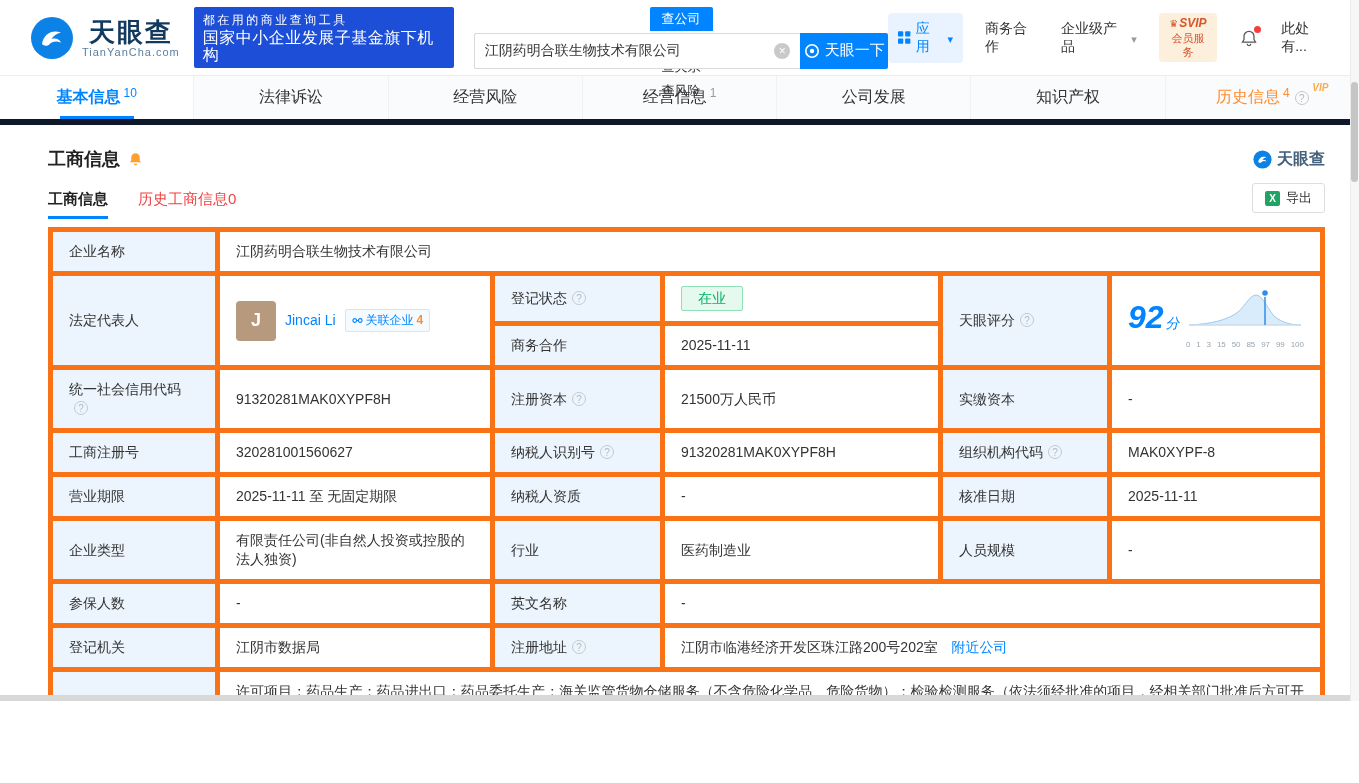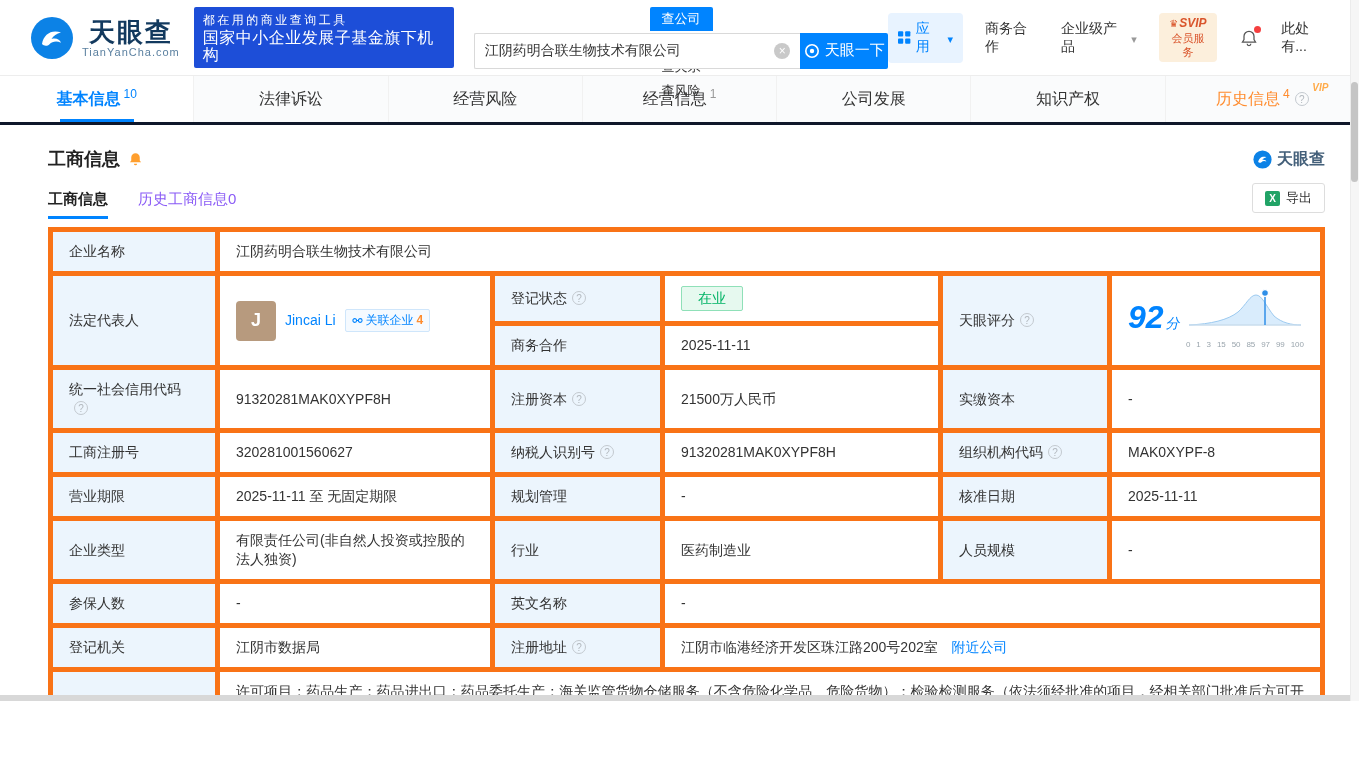--- a/index.html
+++ b/index.html
@@ -35,21 +35,21 @@
   .caret.gray { color:#999; margin-left:3px; }
   .hlink { color:#333; cursor:pointer; display:flex; align-items:center; }
   .svip { background:#fcefdc; border-radius:4px; padding:3px 8px; text-align:center; cursor:pointer; line-height:14px; }
   .svip .s1 { color:#d9542b; font-weight:bold; font-style:italic; font-size:12px; }
   .svip .s1::before { content:"♛"; font-style:normal; font-size:10px; margin-right:1px; }
   .svip .s2 { color:#d9542b; font-size:11px; }
   .bell-wrap { position:relative; cursor:pointer; display:flex; align-items:center; }
   .red-dot { position:absolute; top:-2px; right:-2px; width:7px; height:7px; border-radius:50%; background:#f53f3f; }
 
   
-  .navbar { height:49px; display:flex; background:#fafbfc; border-bottom:3px solid #0f172a; }
+  .navbar { height:49px; display:flex; background:#fafbfc; border-bottom:6px solid #0f172a; }
   .nav-item { position:relative; flex:1; display:flex; align-items:center; justify-content:center; font-size:16px; color:#333; cursor:pointer; }
   .nav-item + .nav-item { border-left:1px solid #f1f1f1; }
   .nav-item.active { color:#0084ff; font-weight:bold; background:#fff; }
   .nav-item.active::after { content:""; position:absolute; left:50%; transform:translateX(-50%); bottom:0; width:74px; height:3px; background:#0084ff; }
   .nav-count { font-size:12px; margin-left:3px; position:relative; top:-5px; font-weight:normal; }
   .c-blue { color:#0084ff; }
   .c-gray { color:#999; }
   .c-orange { color:#ff8c2e; }
   .nav-item.vip-tab { color:#ff8c2e; }
   .vip-flag { position:absolute; top:6px; margin-left:116px; color:#ffab4a; font-size:10px; font-style:italic; font-weight:bold; }
@@ -58,21 +58,21 @@
 
   
   .content { padding:0 34px 0 48px; }
   .sec-head { display:flex; align-items:center; justify-content:space-between; padding-top:22px; }
   .sec-title { display:flex; align-items:center; gap:7px; }
   .sec-title h2 { font-size:18px; color:#222; font-weight:bold; }
   .watermark { display:flex; align-items:center; gap:5px; color:#44607a; font-size:16px; font-weight:bold; }
 
   .subtab-row { display:flex; justify-content:space-between; align-items:flex-end; margin-top:12px; }
   .subtabs { display:flex; gap:30px; }
-  .subtab { font-size:15px; color:#8b5cf6; padding-bottom:10px; cursor:pointer; position:relative; }
+  .subtab { font-size:15px; color:#ef4444; padding-bottom:10px; cursor:pointer; position:relative; }
   .subtab.active { color:#222; font-weight:bold; }
   .subtab.active::after { content:""; position:absolute; left:0; right:0; bottom:0; height:3px; background:#0084ff; }
   .export-btn { display:flex; align-items:center; gap:6px; background:#fff; border:1px solid #ddd; border-radius:3px; padding:5px 12px; font-size:13px; color:#333; cursor:pointer; margin-bottom:6px; font-family:inherit; }
   .xls-icon { display:inline-block; width:15px; height:15px; background:#21a366; border-radius:2px; color:#fff; font-size:10px; font-weight:bold; line-height:15px; text-align:center; }
   .xls-icon::before { content:"X"; }
 
   
   table.info { width:100%; border-collapse:collapse; margin-top:8px; table-layout:fixed; }
   table.info td { border:5px solid #f97316; font-size:14px; color:#333; padding:10px 16px; vertical-align:middle; line-height:19px; word-break:break-all; }
   td.lbl { background:#ecf5fd; padding-left:20px; }
@@ -311,21 +311,21 @@
         <td class="val"><span>320281001560627</span></td>
         <td class="lbl"><span>纳税人识别号</span><i class="help"></i></td>
         <td class="val"><span>91320281MAK0XYPF8H</span></td>
         <td class="lbl"><span>组织机构代码</span><i class="help"></i></td>
         <td class="val"><span>MAK0XYPF-8</span></td>
       </tr>
 
       <tr>
         <td class="lbl"><span>营业期限</span></td>
         <td class="val"><span>2025-11-11 至 无固定期限</span></td>
-        <td class="lbl"><span>规划管理</span></td>
+        <td class="lbl"><span>纳税人资质</span></td>
         <td class="val"><span>-</span></td>
         <td class="lbl"><span>核准日期</span></td>
         <td class="val"><span>2025-11-11</span></td>
       </tr>
 
       <tr>
         <td class="lbl"><span>企业类型</span></td>
         <td class="val"><span>有限责任公司(非自然人投资或控股的法人独资)</span></td>
         <td class="lbl"><span>行业</span></td>
         <td class="val"><span>医药制造业</span></td>

